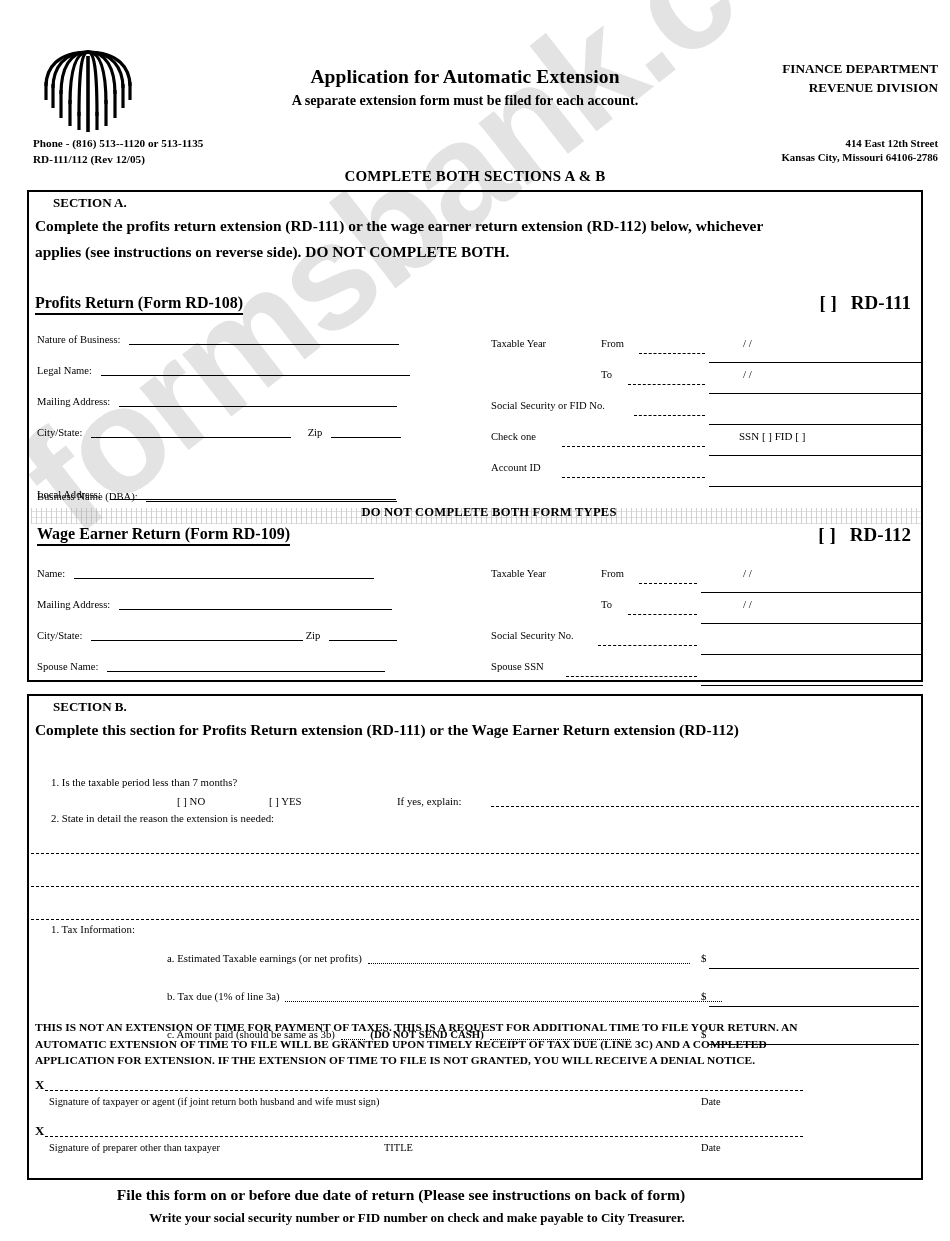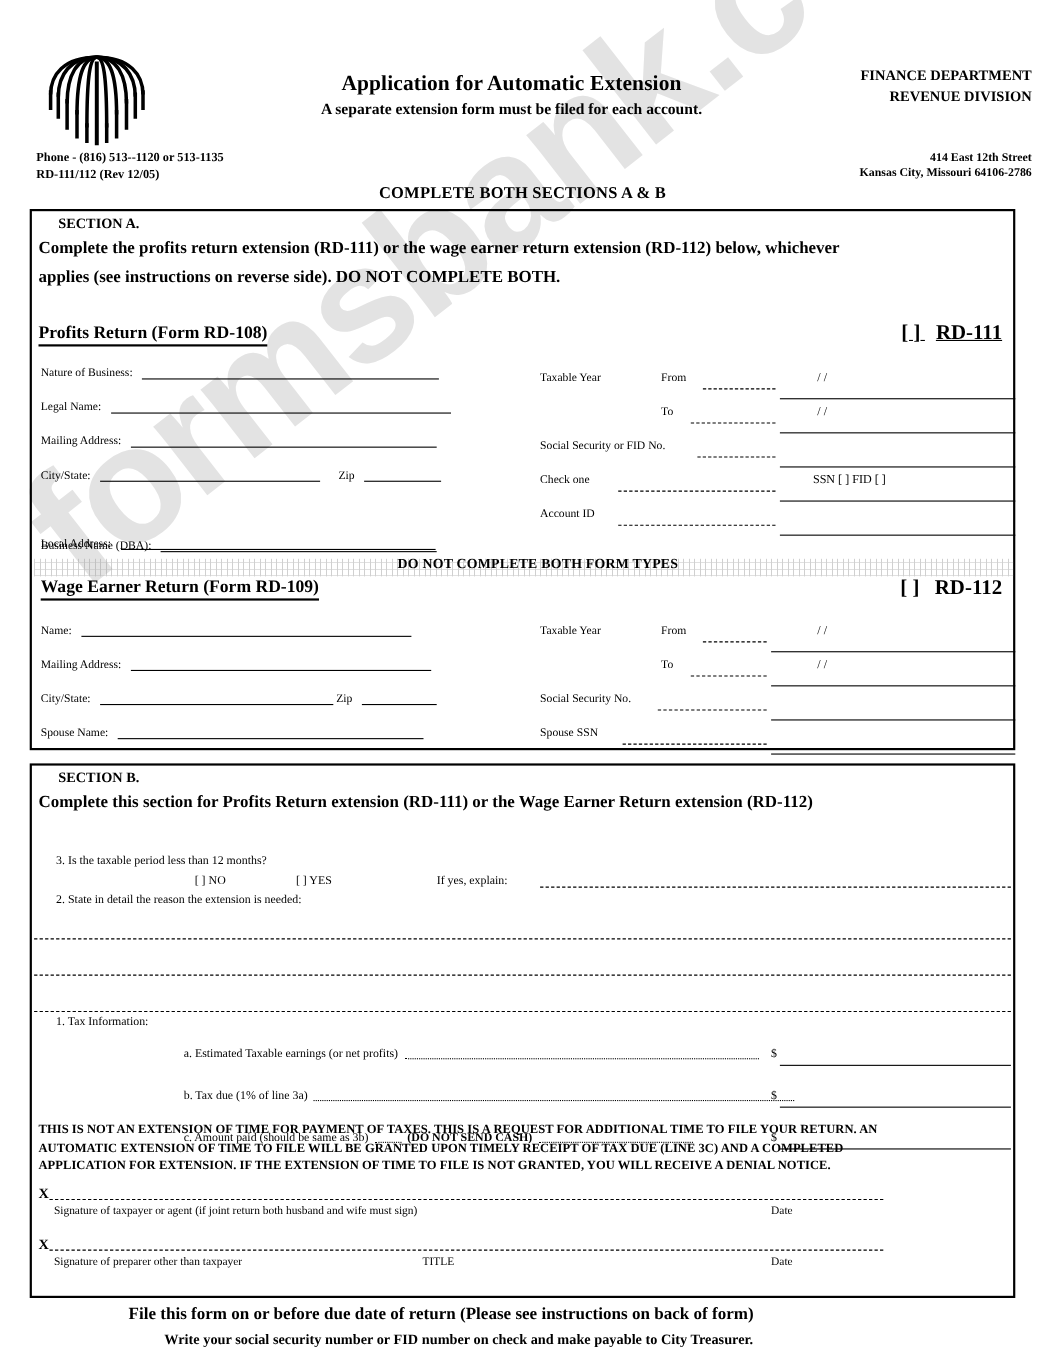--- a/index.html
+++ b/index.html
@@ -223,21 +223,21 @@
 
     <div class="sectionA">
 
       <div class="sechead">SECTION A.</div>
       <div class="secline">Complete the profits return extension (RD-111) or the wage earner return extension (RD-112) below, whichever</div>
       <div class="secline">applies (see instructions on reverse side).  DO NOT COMPLETE BOTH.</div>
 
       <div style="position:absolute;left:6px;top:102px;">
         <span class="subhead">Profits Return (Form RD-108)</span>
       </div>
-      <div style="position:absolute;right:10px;top:100px;white-space:nowrap;text-decoration:underline;">
+      <div style="position:absolute;right:10px;top:100px;white-space:nowrap;">
         <span class="formcode">[  ]</span>
         <span class="formcode" style="margin-left:10px;">RD-111</span>
       </div>
 
       <div class="lrow" style="left:8px;top:141px;">
         <span class="lbl">Nature of Business:</span>
         <span class="rule" style="width:270px;margin-left:6px;"></span>
       </div>
       <div class="lrow" style="left:8px;top:172px;">
         <span class="lbl">Legal Name:</span>
@@ -359,21 +359,21 @@
         </div>
       </div>
 
     </div>
 
     <div class="sectionB">
 
       <div class="sechead">SECTION B.</div>
       <div class="secline">Complete this section for Profits Return extension (RD-111) or the Wage Earner Return extension (RD-112)</div>
 
-      <div class="q" style="left:22px;top:80px;">3. Is the taxable period less than 12 months?</div>
+      <div class="q" style="left:22px;top:80px;">1. Is the taxable period less than 7 months?</div>
       <div class="q" style="left:148px;top:99px;">[ ] NO</div>
       <div class="q" style="left:240px;top:99px;">[ ] YES</div>
       <div class="q" style="left:368px;top:99px;">If yes, explain:</div>
       <div class="dashline" style="left:462px;top:110px;width:428px;"></div>
 
       <div class="q" style="left:22px;top:116px;">2. State in detail the reason the extension is needed:</div>
       <div class="dashline" style="left:2px;top:157px;width:888px;"></div>
       <div class="dashline" style="left:2px;top:190px;width:888px;"></div>
       <div class="dashline" style="left:2px;top:223px;width:888px;"></div>
 

